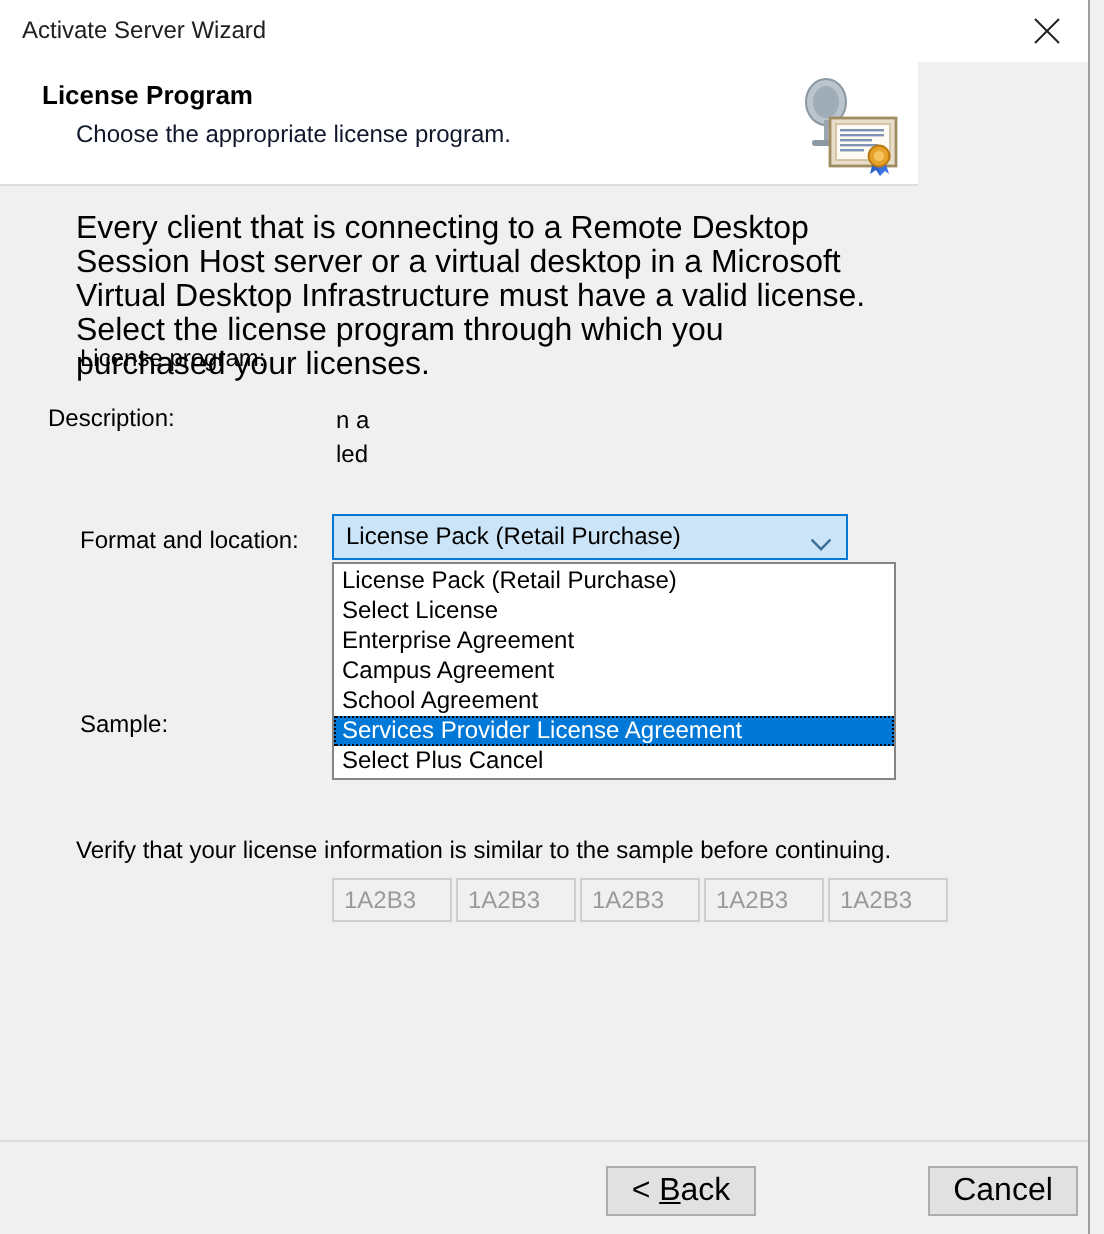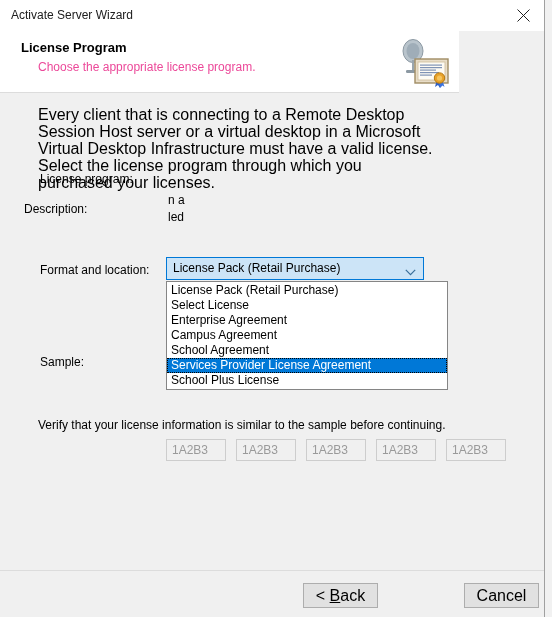--- a/index.html
+++ b/index.html
@@ -60,21 +60,21 @@
     border-bottom: 1px solid #dcdcdc;
     box-sizing: border-box;
   }
   #header-title {
     position: absolute; left: 21px; top: 9px;
     font-size: 13px; font-weight: bold; color: #000;
     white-space: nowrap;
   }
   #header-subtitle {
     position: absolute; left: 38px; top: 29px;
-    font-size: 12px; color: #ec4899;
+    font-size: 12px; color: #0f172a;
     white-space: nowrap;
   }
   #header-icon {
     position: absolute; right: 8px; top: 4px;
     width: 58px; height: 54px;
   }
 
   
   #body-area {
     position: absolute; left: 0; top: 93px;
@@ -97,21 +97,21 @@
   #label-description     { left: 24px; top: 109px; text-align: center; }
   #label-format          { left: 40px; top: 170px; }
   #label-sample          { left: 40px; top: 262px; }
 
   
   .field-value {
     position: absolute;
     font-size: 12px; line-height: 17px; color: #000;
     width: 270px;
   }
-  #value-description { left: 168px; top: 99px; }
+  #value-description { left: 168px; top: 109px; }
   #value-format      { left: 168px; top: 170px; }
 
   
   #license-program-combo {
     position: absolute;
     left: 166px; top: 164px;
     width: 258px; height: 23px;
     background: #cce4f7;
     border: 1px solid #0078d7;
     box-sizing: border-box;
@@ -149,21 +149,21 @@
   .listbox-option.selected {
     background: #0078d7;
     color: #ffffff;
     outline: 1px dotted #000;
     outline-offset: -1px;
   }
 
   
   #sample-row {
     position: absolute; left: 166px; top: 346px;
-    display: flex; gap: 10px;
+    display: flex; gap: 2px;
   }
   .sample-box {
     width: 60px; height: 22px;
     background: #f0f0f0;
     border: 1px solid #cdcdcd;
     box-sizing: border-box;
     font-size: 12px;
     color: #9a9a9a;
     line-height: 20px;
     padding-left: 5px;
@@ -279,21 +279,21 @@
       </span>
     </div>
 
     <div id="license-program-listbox">
         <div class="listbox-option">License Pack (Retail Purchase)</div>
         <div class="listbox-option">Select License</div>
         <div class="listbox-option">Enterprise Agreement</div>
         <div class="listbox-option">Campus Agreement</div>
         <div class="listbox-option">School Agreement</div>
         <div class="listbox-option selected">Services Provider License Agreement</div>
-        <div class="listbox-option">School Plus License</div>
+        <div class="listbox-option">Select Plus Cancel</div>
       </div>
 
     <div id="sample-row">
         <div class="sample-box">1A2B3</div>
         <div class="sample-box">1A2B3</div>
         <div class="sample-box">1A2B3</div>
         <div class="sample-box">1A2B3</div>
         <div class="sample-box">1A2B3</div>
       </div>
 

